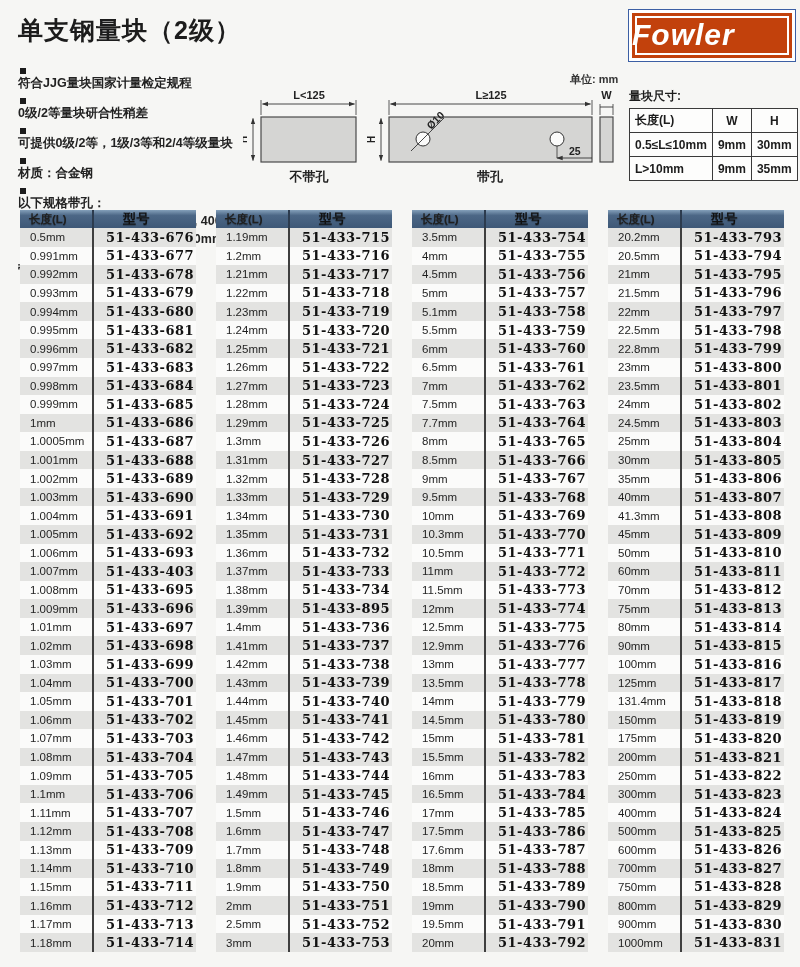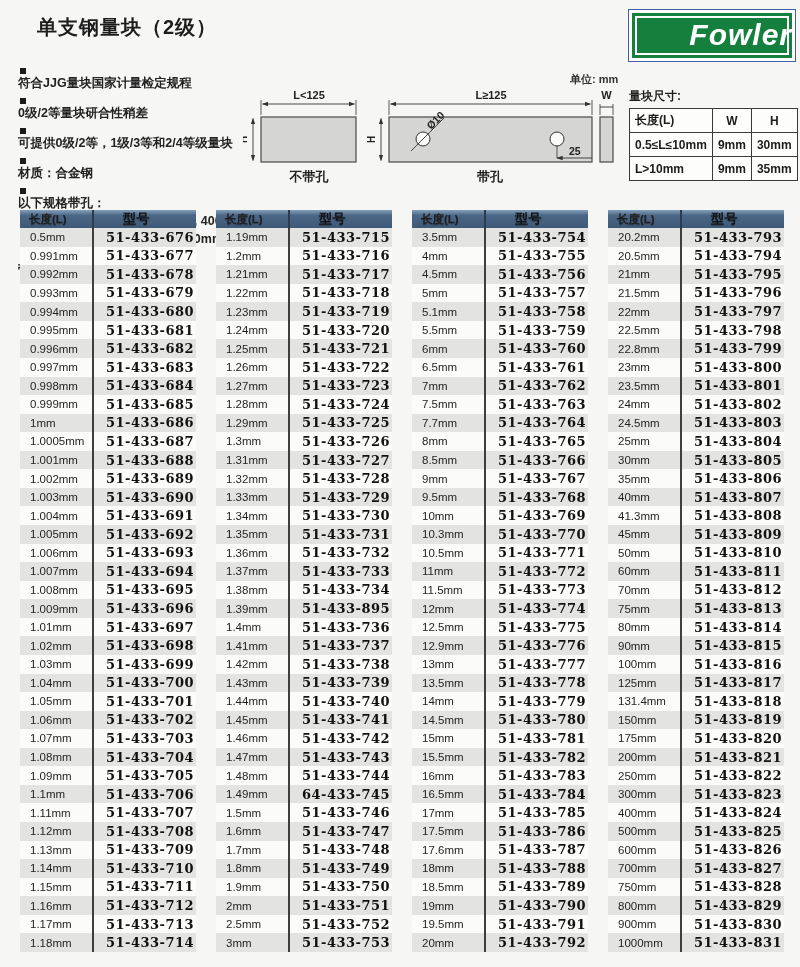--- a/index.html
+++ b/index.html
@@ -6,30 +6,30 @@
   html,body { width:800px; height:967px; }
   body {
     position:relative;
     background:#f6f6f4;
     font-family:"Liberation Sans", sans-serif;
     color:#1c1c1c;
     overflow:hidden;
   }
   .page-title {
     position:absolute; left:18px; top:14px;
-    font-size:20px; font-weight:bold; letter-spacing:1px;margin-left:19px;
+    font-size:25px; font-weight:bold; letter-spacing:1px;
   }
   
   .logo-outer {
     position:absolute; left:628px; top:9px; width:168px; height:53px;
     border:1px solid #3c5fa4; background:#ffffff; padding:3px;
   }
   .logo-inner {
     position:relative; width:100%; height:100%;
-    background:#15803d; display:flex; align-items:center; justify-content:flex-end;
+    background:#c2410c; display:flex; align-items:center; justify-content:flex-start;
   }
   .logo-inner::before {
     content:""; position:absolute; inset:3px; border:2px solid #ffffff;
   }
   .logo-text {
     position:relative; color:#ffffff; font-size:30px; font-weight:bold;
     font-style:italic; letter-spacing:1px; padding-bottom:2px;
   }
   
   .features { position:absolute; left:18px; top:62px; width:240px; }
@@ -266,21 +266,21 @@
       <div class="row">
         <div class="cell-len">1.005mm</div>
         <div class="cell-model">51-433-692</div>
       </div>
       <div class="row">
         <div class="cell-len">1.006mm</div>
         <div class="cell-model">51-433-693</div>
       </div>
       <div class="row">
         <div class="cell-len">1.007mm</div>
-        <div class="cell-model">51-433-694</div>
+        <div class="cell-model">51-433-403</div>
       </div>
       <div class="row">
         <div class="cell-len">1.008mm</div>
         <div class="cell-model">51-433-695</div>
       </div>
       <div class="row">
         <div class="cell-len">1.009mm</div>
         <div class="cell-model">51-433-696</div>
       </div>
       <div class="row">
@@ -478,21 +478,21 @@
       <div class="row">
         <div class="cell-len">1.47mm</div>
         <div class="cell-model">51-433-743</div>
       </div>
       <div class="row">
         <div class="cell-len">1.48mm</div>
         <div class="cell-model">51-433-744</div>
       </div>
       <div class="row">
         <div class="cell-len">1.49mm</div>
-        <div class="cell-model">64-433-745</div>
+        <div class="cell-model">51-433-745</div>
       </div>
       <div class="row">
         <div class="cell-len">1.5mm</div>
         <div class="cell-model">51-433-746</div>
       </div>
       <div class="row">
         <div class="cell-len">1.6mm</div>
         <div class="cell-model">51-433-747</div>
       </div>
       <div class="row">

